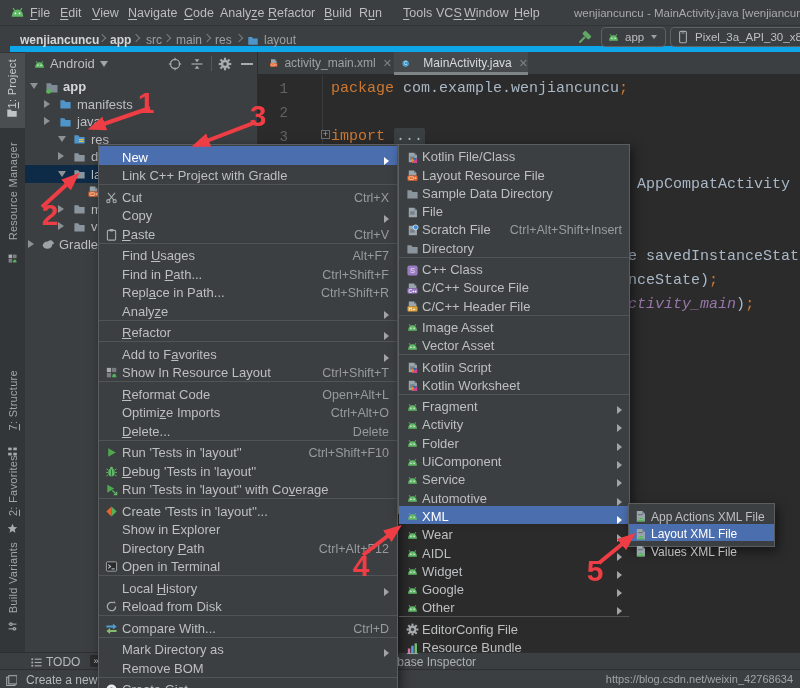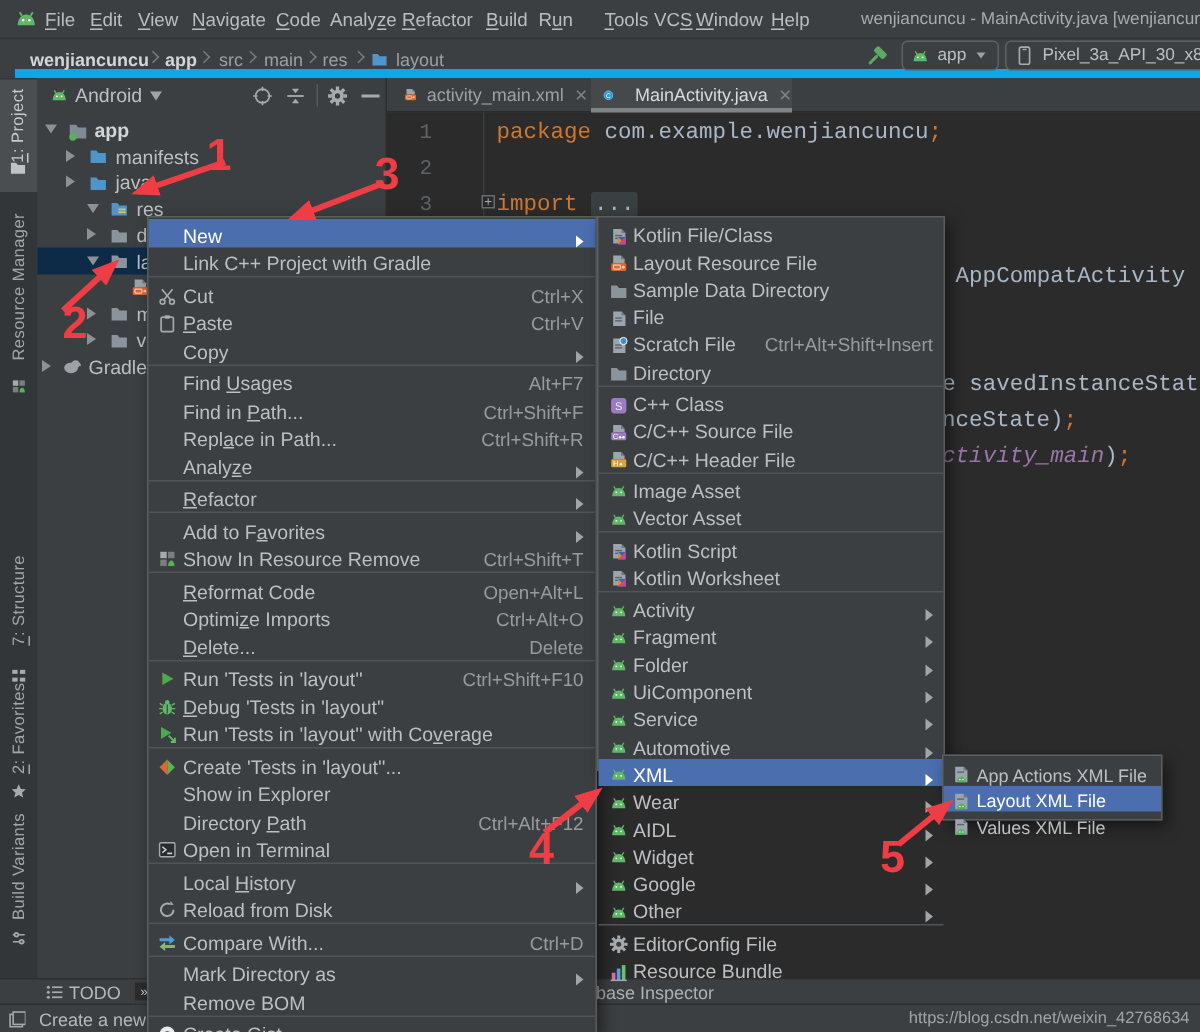--- a/index.html
+++ b/index.html
@@ -428,35 +428,35 @@
               <line x1="10.8" y1="2" x2="4.2" y2="10"></line>
               <circle cx="3.6" cy="11" r="1.7"></circle>
               <circle cx="10.4" cy="11" r="1.7"></circle>
             </g>
           </svg>
         </span>
         <span class="ml">Cut</span>
         <span class="msc">Ctrl+X</span>
       </div>
       <div class="mr">
+        <span class="mic"></span>
+        <span class="ml">Copy</span>
+        <span class="mar"></span>
+      </div>
+      <div class="mr">
         <span class="mic">
           <svg width="13" height="13" viewBox="0 0 13 13">
             <g transform="scale(0.9285714285714286)">
               <rect x="2.6" y="2.6" width="8.8" height="10.4" rx="1" fill="none" stroke="#A7ABAE" stroke-width="1.2"></rect>
               <rect x="5" y="1.2" width="4" height="2.6" rx=".8" fill="#A7ABAE"></rect>
             </g>
           </svg>
         </span>
         <span class="ml"><u>P</u>aste</span>
         <span class="msc">Ctrl+V</span>
-      </div>
-      <div class="mr">
-        <span class="mic"></span>
-        <span class="ml">Copy</span>
-        <span class="mar"></span>
       </div>
       <div class="msep">
         <i></i>
       </div>
       <div class="mr">
         <span class="mic"></span>
         <span class="ml">Find <u>U</u>sages</span>
         <span class="msc">Alt+F7</span>
       </div>
       <div class="mr">
@@ -494,21 +494,21 @@
         <span class="mic">
           <svg width="13" height="13" viewBox="0 0 13 13">
             <g transform="scale(0.9285714285714286)">
               <rect x="2" y="2" width="4.6" height="4.6" fill="#A7ABAE"></rect>
               <rect x="7.6" y="2" width="4.6" height="4.6" fill="#7A7E81"></rect>
               <rect x="2" y="7.6" width="4.6" height="4.6" fill="#7A7E81"></rect>
               <path d="M7.6 12.2 C7.6 9.7 8.7 8.3 9.9 8.3 C11.1 8.3 12.2 9.7 12.2 12.2 Z" fill="#54B258"></path>
             </g>
           </svg>
         </span>
-        <span class="ml">Show In Resource Remove</span>
+        <span class="ml">Show In Resource Layout</span>
         <span class="msc">Ctrl+Shift+T</span>
       </div>
       <div class="msep">
         <i></i>
       </div>
       <div class="mr">
         <span class="mic"></span>
         <span class="ml"><u>R</u>eformat Code</span>
         <span class="msc">Open+Alt+L</span>
       </div>
@@ -859,36 +859,36 @@
           <svg width="13" height="13" viewBox="0 0 13 13">
             <g transform="scale(0.9285714285714286)">
               <path d="M2.3 10.6 C2.3 6.9 4.4 4.6 7 4.6 C9.6 4.6 11.7 6.9 11.7 10.6 Z" fill="#5FB865"></path>
               <line x1="4.6" y1="5.4" x2="3.4" y2="3.4" stroke="#5FB865" stroke-width="1"></line>
               <line x1="9.4" y1="5.4" x2="10.6" y2="3.4" stroke="#5FB865" stroke-width="1"></line>
               <circle cx="5.3" cy="7.8" r=".7" fill="#fff"></circle>
               <circle cx="8.7" cy="7.8" r=".7" fill="#fff"></circle>
             </g>
           </svg>
         </span>
+        <span class="ml">Fragment</span>
+        <span class="mar"></span>
+      </div>
+      <div class="mr">
+        <span class="mic">
+          <svg width="13" height="13" viewBox="0 0 13 13">
+            <g transform="scale(0.9285714285714286)">
+              <path d="M2.3 10.6 C2.3 6.9 4.4 4.6 7 4.6 C9.6 4.6 11.7 6.9 11.7 10.6 Z" fill="#5FB865"></path>
+              <line x1="4.6" y1="5.4" x2="3.4" y2="3.4" stroke="#5FB865" stroke-width="1"></line>
+              <line x1="9.4" y1="5.4" x2="10.6" y2="3.4" stroke="#5FB865" stroke-width="1"></line>
+              <circle cx="5.3" cy="7.8" r=".7" fill="#fff"></circle>
+              <circle cx="8.7" cy="7.8" r=".7" fill="#fff"></circle>
+            </g>
+          </svg>
+        </span>
         <span class="ml">Activity</span>
-        <span class="mar"></span>
-      </div>
-      <div class="mr">
-        <span class="mic">
-          <svg width="13" height="13" viewBox="0 0 13 13">
-            <g transform="scale(0.9285714285714286)">
-              <path d="M2.3 10.6 C2.3 6.9 4.4 4.6 7 4.6 C9.6 4.6 11.7 6.9 11.7 10.6 Z" fill="#5FB865"></path>
-              <line x1="4.6" y1="5.4" x2="3.4" y2="3.4" stroke="#5FB865" stroke-width="1"></line>
-              <line x1="9.4" y1="5.4" x2="10.6" y2="3.4" stroke="#5FB865" stroke-width="1"></line>
-              <circle cx="5.3" cy="7.8" r=".7" fill="#fff"></circle>
-              <circle cx="8.7" cy="7.8" r=".7" fill="#fff"></circle>
-            </g>
-          </svg>
-        </span>
-        <span class="ml">Fragment</span>
         <span class="mar"></span>
       </div>
       <div class="mr">
         <span class="mic">
           <svg width="13" height="13" viewBox="0 0 13 13">
             <g transform="scale(0.9285714285714286)">
               <path d="M2.3 10.6 C2.3 6.9 4.4 4.6 7 4.6 C9.6 4.6 11.7 6.9 11.7 10.6 Z" fill="#5FB865"></path>
               <line x1="4.6" y1="5.4" x2="3.4" y2="3.4" stroke="#5FB865" stroke-width="1"></line>
               <line x1="9.4" y1="5.4" x2="10.6" y2="3.4" stroke="#5FB865" stroke-width="1"></line>
               <circle cx="5.3" cy="7.8" r=".7" fill="#fff"></circle>

